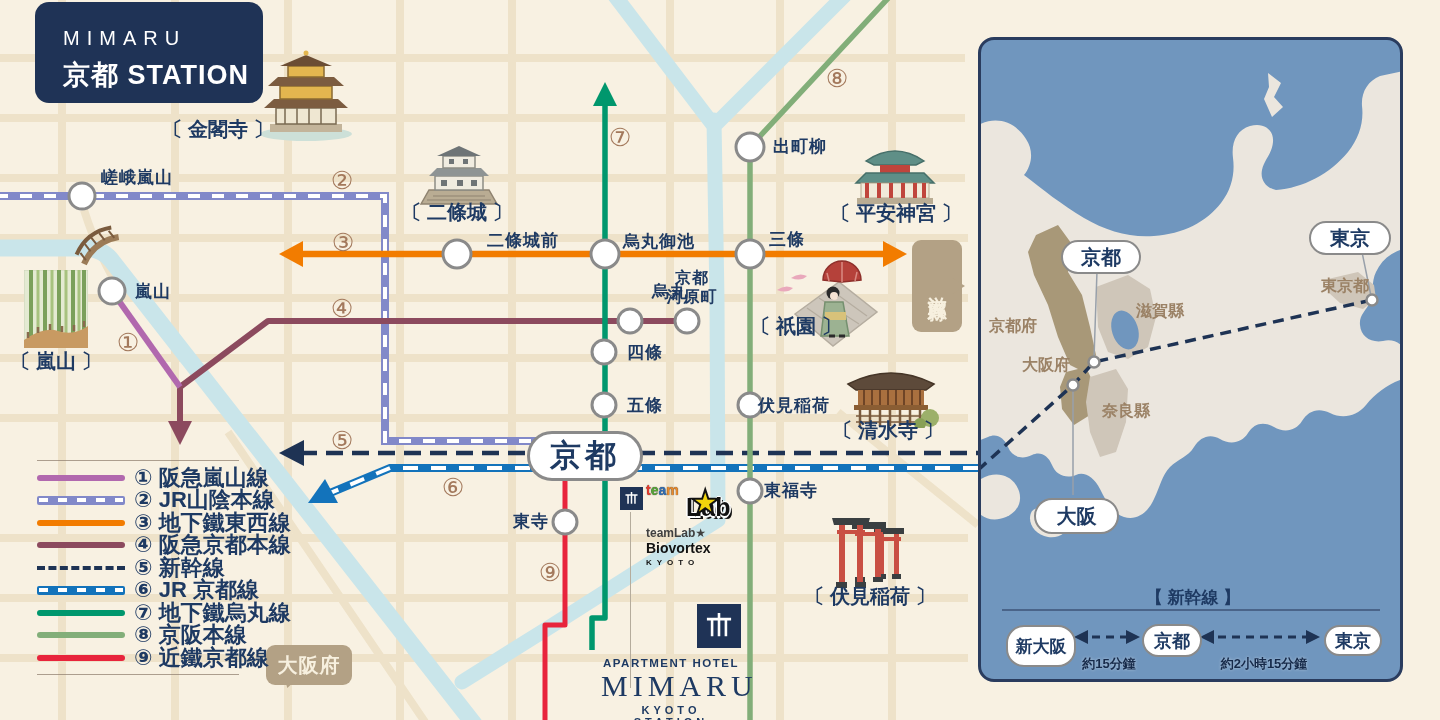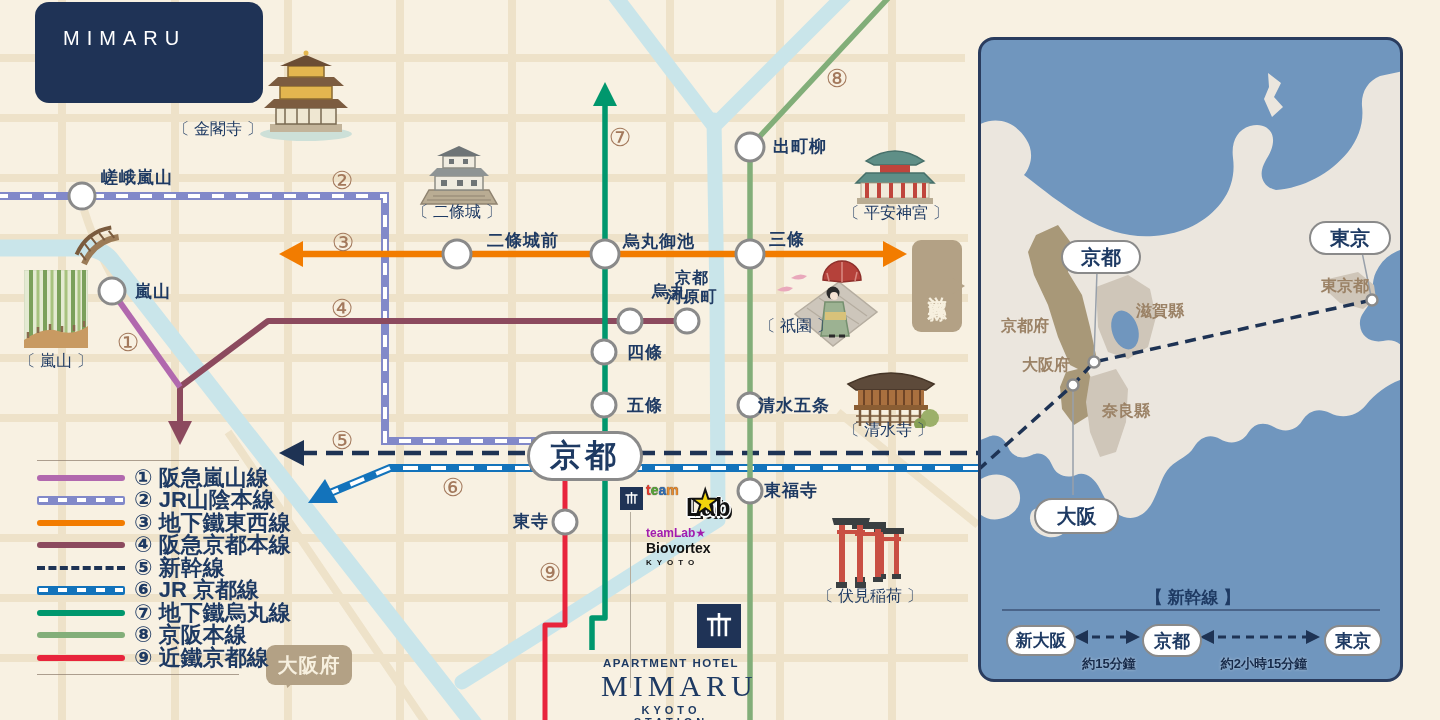--- a/index.html
+++ b/index.html
@@ -5,21 +5,21 @@
   html,body{margin:0;padding:0;background:#ddd;}
   .stage{position:relative;width:1440px;height:720px;overflow:hidden;
          background:var(--c-bg,#f8f1e2);
          font-family:"Liberation Sans","DejaVu Sans",sans-serif;}
   .layer{position:absolute;left:0;top:0;z-index:1;}
   .illus{position:absolute;z-index:2;}
   .st-label{position:absolute;z-index:3;color:var(--c-text_navy,#1e3a63);
             font-weight:700;font-size:17px;white-space:nowrap;
             transform:translate(-50%,-50%);letter-spacing:1px;}
   .lm-label{position:absolute;z-index:3;color:var(--c-text_navy,#1e3a63);
-            font-weight:400;font-size:16px;white-space:nowrap;
+            font-weight:700;font-size:20px;white-space:nowrap;
             transform:translate(-50%,-50%);}
   .badge{position:absolute;z-index:3;color:var(--c-badge,#a3795c);
          font-family:"DejaVu Sans",sans-serif;font-size:25px;font-weight:400;
          transform:translate(-50%,-50%);line-height:1;}
   
   .brandbox{position:absolute;left:35px;top:2px;width:228px;height:101px;z-index:4;
             background:var(--c-navy_box,#1f3356);border-radius:14px;
             box-sizing:border-box;padding:25px 0 0 28px;color:#fff;}
   .brand1{font-size:20px;letter-spacing:7px;font-weight:500;}
   .brand2{font-size:27px;letter-spacing:1px;font-weight:600;margin-top:7px;}
@@ -52,21 +52,21 @@
           border:8px solid transparent;border-left:13px solid var(--c-bubble);}
   .vtext{writing-mode:vertical-rl;letter-spacing:3px;}
   
   .tl{position:absolute;left:646px;top:483px;z-index:3;width:110px;}
   .tl-top{font-size:14px;font-weight:900;letter-spacing:0;line-height:1;
           text-shadow:0 0 1px #111;}
   .tl-lab{font-size:25px;font-weight:900;color:#111;line-height:.85;
           text-shadow:-1.5px 0 0 #fff,1.5px 0 0 #fff,0 -1.5px 0 #fff,0 1.5px 0 #fff,2.5px 2.5px 0 #111;padding-left:40px;}
   .tl-star{position:absolute;left:44px;top:2px;font-size:34px;color:#f2d50c;
            -webkit-text-stroke:2px #111;line-height:1;}
-  .tl-sub1{font-size:12px;font-weight:800;color:#a21caf;margin-top:8px;}
+  .tl-sub1{font-size:12px;font-weight:800;color:#404040;margin-top:8px;}
   .tl-sub2{font-size:14px;font-weight:800;color:#111;}
   .tl-sub3{font-size:8px;font-weight:700;color:#111;letter-spacing:5px;margin-top:2px;}
   .mim-sq{position:absolute;z-index:3;background:var(--c-navy_box);
           display:flex;align-items:center;justify-content:center;}
   .leader{position:absolute;z-index:2;width:1px;background:#b5ac9c;}
   
   .hotel{position:absolute;left:601px;top:604px;width:140px;z-index:3;text-align:center;
          color:var(--c-text_navy);}
   .hotel-top{font-size:11.5px;font-weight:700;letter-spacing:1.5px;margin-top:9px;}
   .hotel-name{font-size:30px;font-weight:400;letter-spacing:5px;font-family:"Liberation Serif","DejaVu Serif",serif;}
@@ -265,21 +265,21 @@
   <div class="st-label" style="left:153px;top:291px;">嵐山</div>
   <div class="st-label" style="left:523px;top:240px;">二條城前</div>
   <div class="st-label" style="left:659px;top:241px;">烏丸御池</div>
   <div class="st-label" style="left:787px;top:239px;">三條</div>
   <div class="st-label" style="left:800px;top:146px;">出町柳</div>
   <div class="st-label" style="left:670px;top:291px;">烏丸</div>
   <div class="st-label" style="left:692px;top:278px;font-size:16px;">京都</div>
   <div class="st-label" style="left:692px;top:297px;font-size:16px;">河原町</div>
   <div class="st-label" style="left:645px;top:352px;">四條</div>
   <div class="st-label" style="left:645px;top:405px;">五條</div>
-  <div class="st-label" style="left:794px;top:405px;">清水五条</div>
+  <div class="st-label" style="left:794px;top:405px;">伏見稲荷</div>
   <div class="st-label" style="left:791px;top:490px;">東福寺</div>
   <div class="st-label" style="left:531px;top:521px;">東寺</div>
 
   <div class="hub">京都</div>
 
   <span class="badge" style="left:128px;top:342px;">①</span>
   <span class="badge" style="left:342px;top:180px;">②</span>
   <span class="badge" style="left:343px;top:242px;">③</span>
   <span class="badge" style="left:342px;top:308px;">④</span>
   <span class="badge" style="left:342px;top:440px;">⑤</span>
@@ -291,20 +291,21 @@
   <div class="lm-label" style="left:218px;top:129px;">〔 金閣寺 〕</div>
   <div class="lm-label" style="left:457px;top:212px;">〔 二條城 〕</div>
   <div class="lm-label" style="left:896px;top:213px;">〔 平安神宮 〕</div>
   <div class="lm-label" style="left:56px;top:361px;">〔 嵐山 〕</div>
   <div class="lm-label" style="left:796px;top:326px;">〔 祇園 〕</div>
   <div class="lm-label" style="left:888px;top:430px;">〔 清水寺 〕</div>
   <div class="lm-label" style="left:870px;top:596px;">〔 伏見稲荷 〕</div>
 
   <div class="brandbox">
     <div class="brand1">MIMARU</div>
+    <div class="brand2">京都 STATION</div>
   </div>
 
   <div class="legend">
     <div class="lg-sep"></div>
     <div class="lg-rows">
       <div class="lgrow">
           <span class="swwrap">
             <span class="sw" style="background:var(--l1)"></span>
           </span>
           <span class="lgtext">① 阪急嵐山線</span>
@@ -416,31 +417,31 @@
       <path d="M24,573 H402" stroke="#3e5377" stroke-width="1.5"></path>
       <g>
         <path d="M100,600 H158 M226,600 H338" stroke="var(--l5)" stroke-width="3" stroke-dasharray="8 6" fill="none"></path>
         <polygon points="96,600 110,593 110,607" fill="var(--l5)"></polygon>
         <polygon points="162,600 148,593 148,607" fill="var(--l5)"></polygon>
         <polygon points="222,600 236,593 236,607" fill="var(--l5)"></polygon>
         <polygon points="342,600 328,593 328,607" fill="var(--l5)"></polygon>
       </g>
     </svg>
 
-    <div class="in-label" style="left:44px;top:286px;">京都府</div>
+    <div class="in-label" style="left:32px;top:286px;">京都府</div>
     <div class="in-label" style="left:65px;top:325px;">大阪府</div>
     <div class="in-label" style="left:179px;top:271px;">滋賀縣</div>
     <div class="in-label" style="left:145px;top:371px;text-align:right;">奈良縣</div>
     <div class="in-label" style="left:364px;top:246px;">東京都</div>
 
     <div class="in-pill" style="left:80px;top:200px;width:80px;height:34px;font-size:20px;">京都</div>
     <div class="in-pill" style="left:328px;top:181px;width:82px;height:34px;font-size:20px;">東京</div>
     <div class="in-pill" style="left:53px;top:458px;width:85px;height:36px;font-size:20px;">大阪</div>
 
     <div class="sk-title">【 新幹線 】</div>
-    <div class="in-pill" style="left:25px;top:585px;width:70px;height:31px;font-size:17px;">新大阪</div>
+    <div class="in-pill" style="left:25px;top:585px;width:70px;height:42px;font-size:17px;">新大阪</div>
     <div class="in-pill" style="left:161px;top:584px;width:60px;height:33px;font-size:18px;">京都</div>
     <div class="in-pill" style="left:343px;top:585px;width:58px;height:31px;font-size:18px;">東京</div>
     <div class="sk-dur" style="left:128px;top:624px;">約15分鐘</div>
     <div class="sk-dur" style="left:283px;top:624px;">約2小時15分鐘</div>
   </div>
 
 </div>
 
 </body></html>

